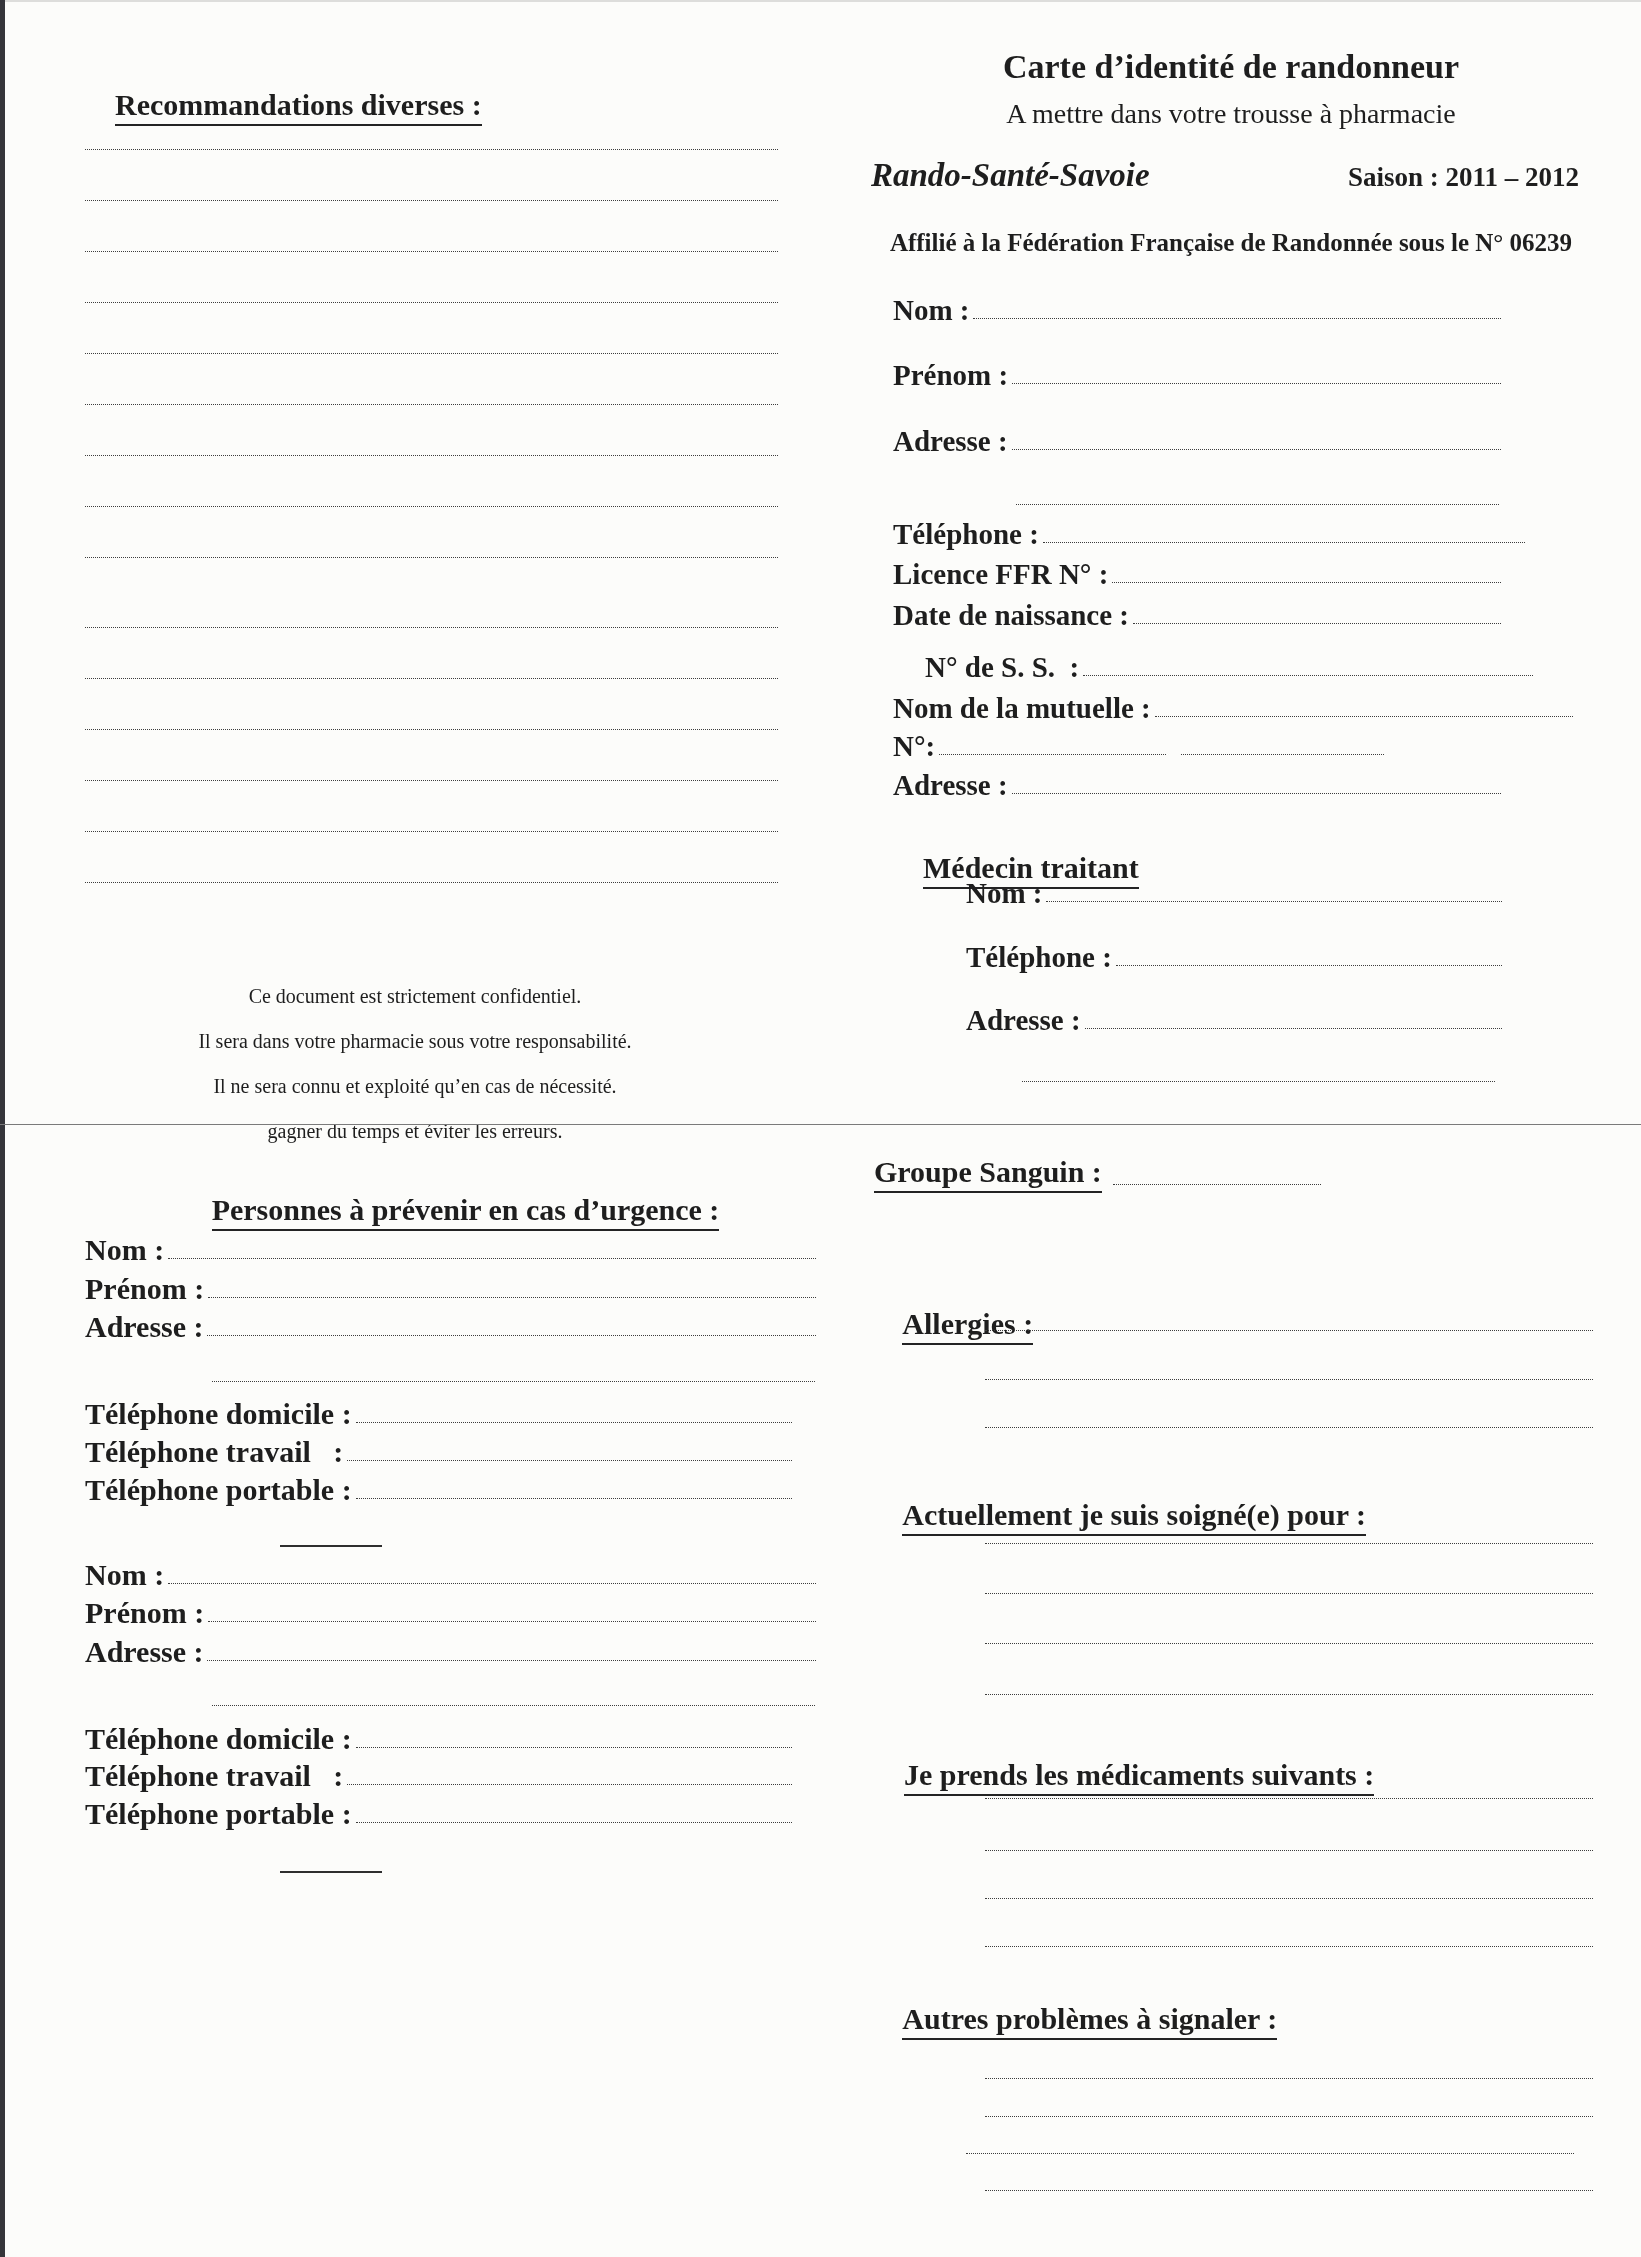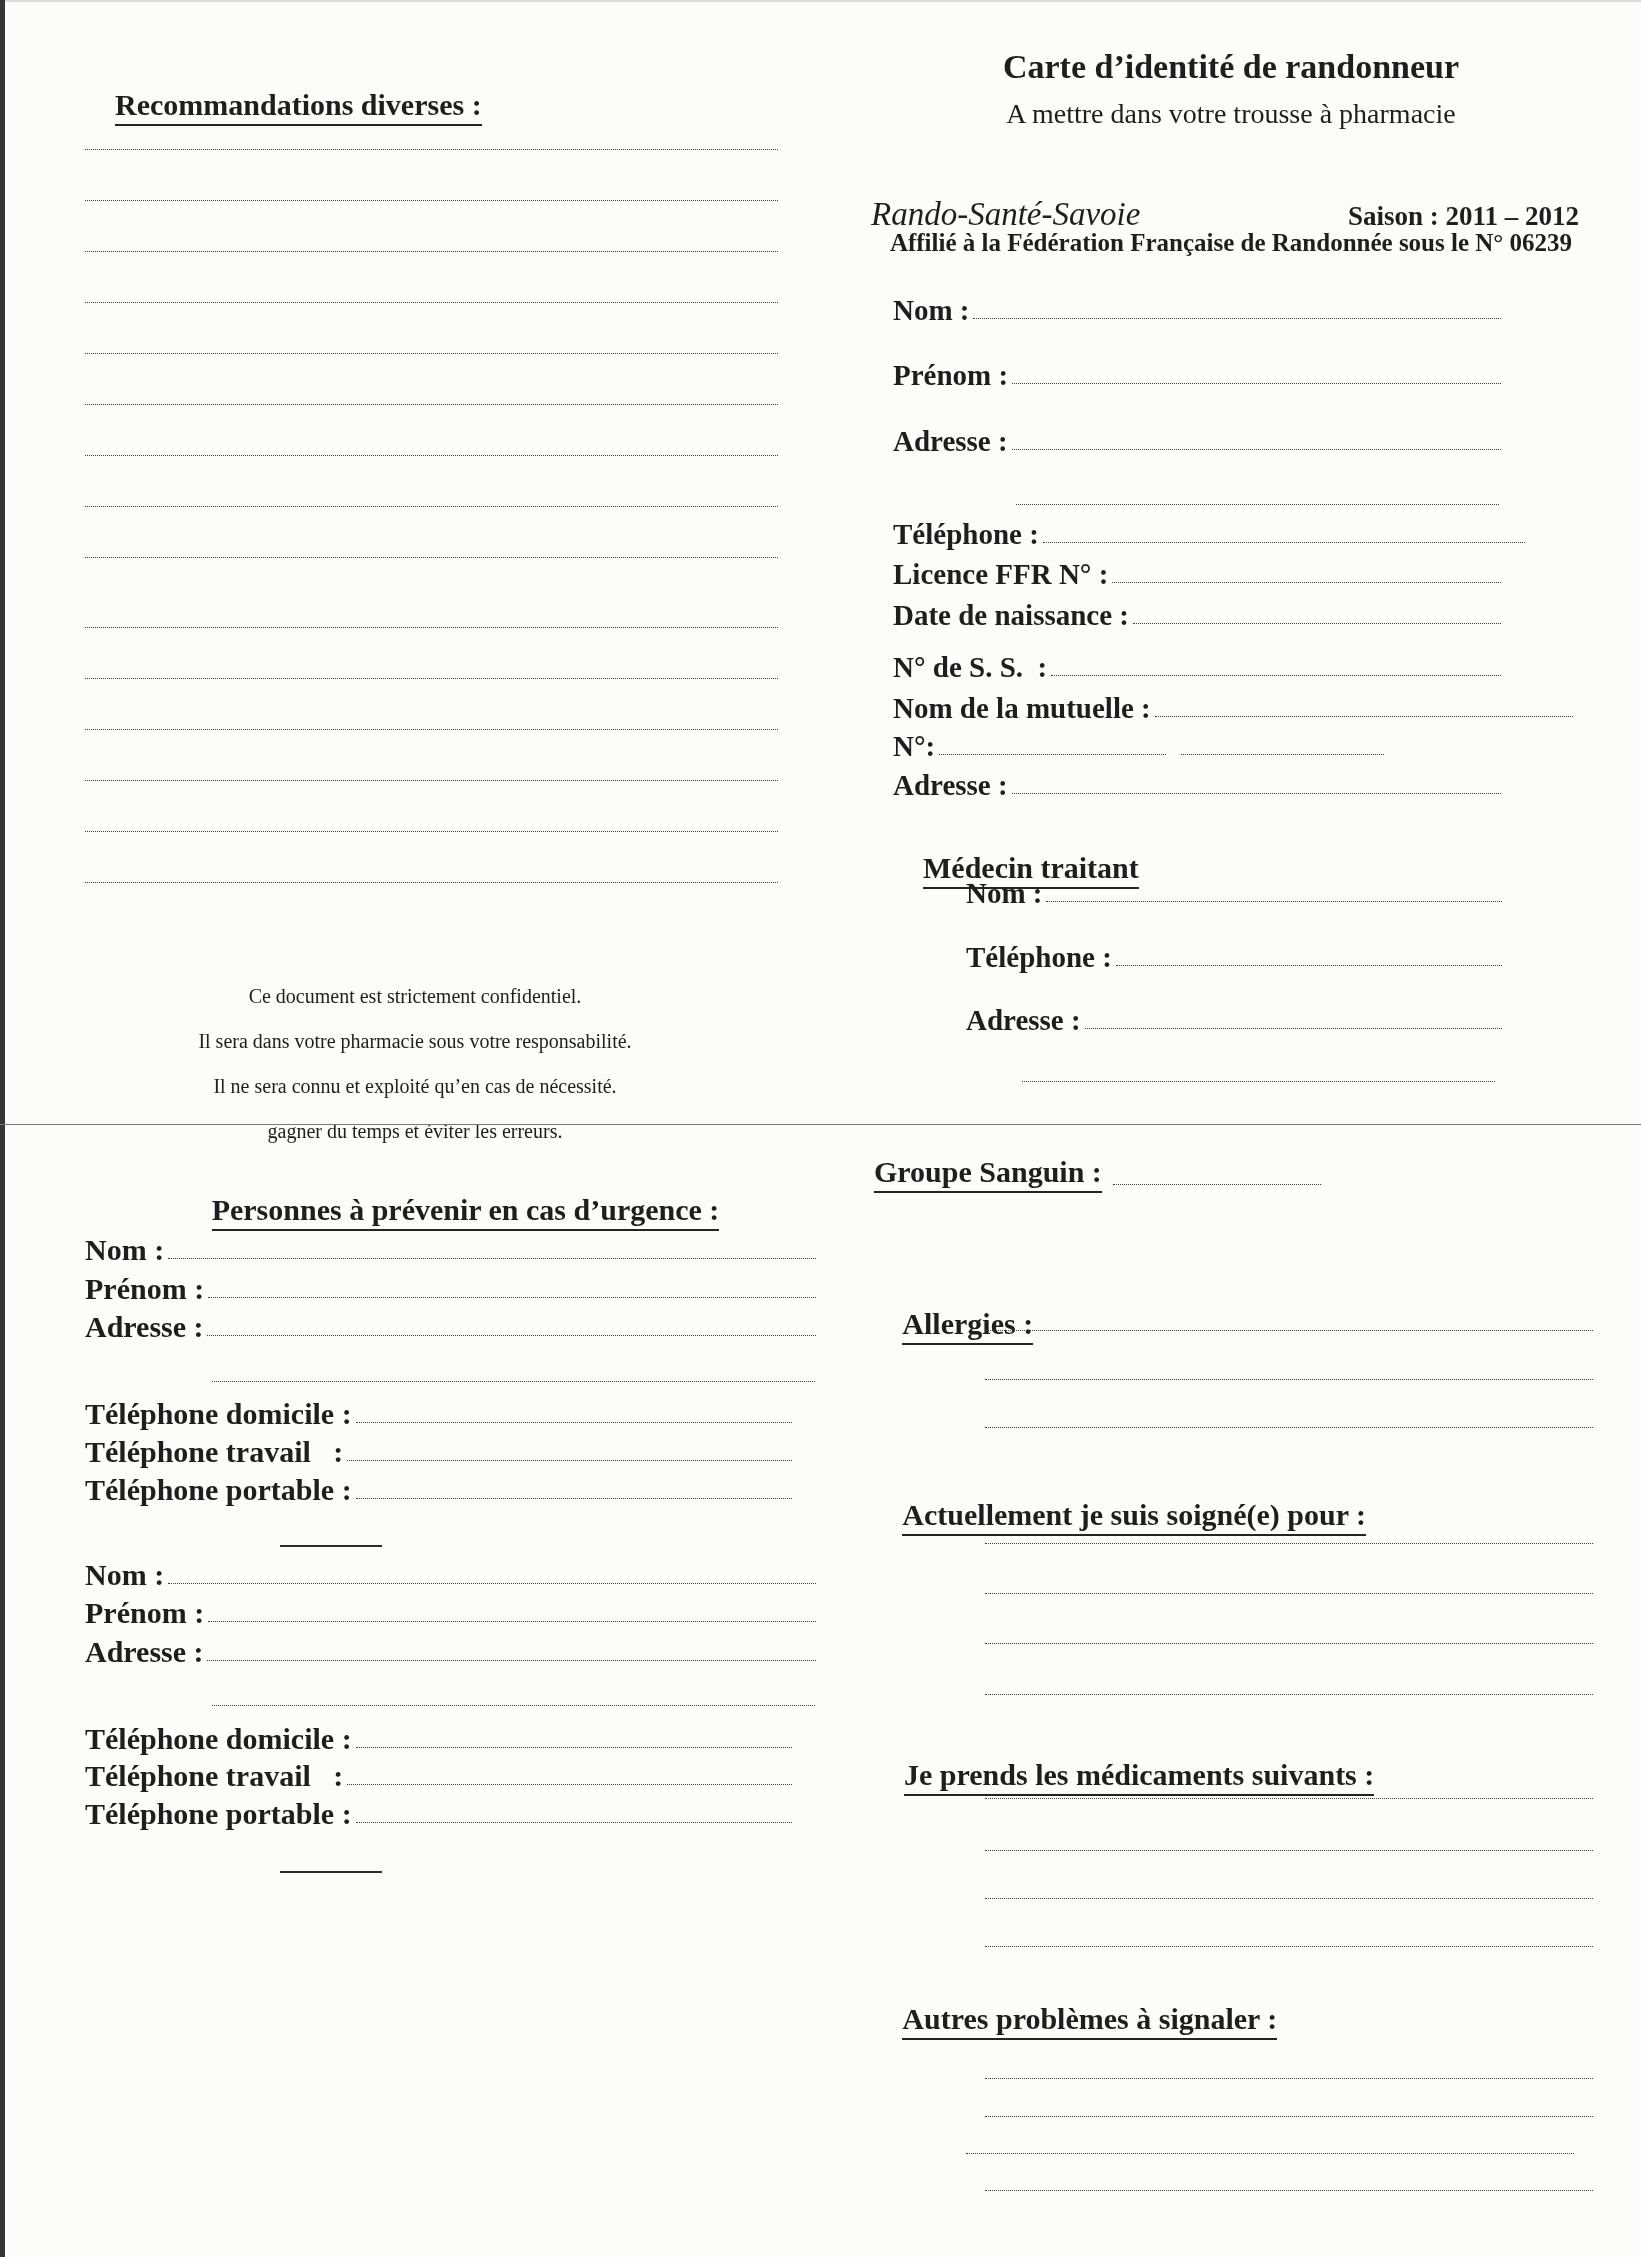--- a/index.html
+++ b/index.html
@@ -30,21 +30,21 @@
   .dots{flex:1;border-bottom:1.9px dotted #3d3d3d;margin:0 82px 5.8px 3.9px;}
   .dots.full{margin-right:9.7px;}
   .dots.end25{margin-right:24px;}
   .dots.end0{margin-right:0;}
   .dotseg{border-bottom:1.9px dotted #3d3d3d;margin:0 0 5.8px 3.9px;}
 
   
   .title{position:absolute;left:874px;top:48px;width:714px;font-size:34px;font-weight:700;}
   .subtitle{position:absolute;left:874px;top:98px;width:714px;font-size:28px;}
   .orgrow{position:absolute;left:871px;top:157px;width:708px;display:flex;justify-content:space-between;align-items:baseline;}
-  .org{font-size:33px;font-weight:400;font-style:italic;margin-top:39px;}
+  .org{font-size:33px;font-weight:700;font-style:italic;}
   .season{font-size:27px;font-weight:700;}
   .affil{position:absolute;left:874px;top:229px;width:714px;font-size:25px;font-weight:700;}
 
   .note{position:absolute;left:135px;top:966px;width:560px;font-size:20px;line-height:29px;}
   .note p{margin:16px;}
 
   .divider{position:absolute;left:0;top:1124px;width:1641px;height:0;border-top:1.9px solid #7a7a7a;}
 
   
   .mrow{position:absolute;left:874px;height:42px;display:flex;align-items:flex-end;}
@@ -117,21 +117,21 @@
     <span class="dots" style="margin-right:58px;"></span>
   </div>
   <div class="frow" style="top:550px;">
     <span class="lbl">Licence FFR N° :</span>
     <span class="dots"></span>
   </div>
   <div class="frow" style="top:591px;">
     <span class="lbl">Date de naissance :</span>
     <span class="dots"></span>
   </div>
-  <div class="frow" style="top:643px;">
+  <div class="frow" style="top:643px;margin-left:32px;">
     <span class="lbl">N° de S. S.  :</span>
     <span class="dots"></span>
   </div>
   <div class="frow" style="top:684px;">
     <span class="lbl">Nom de la mutuelle :</span>
     <span class="dots full"></span>
   </div>
   <div class="frow" style="top:722px;">
     <span class="lbl">N°:</span>
     <span class="dotseg" style="width:227px;"></span>

